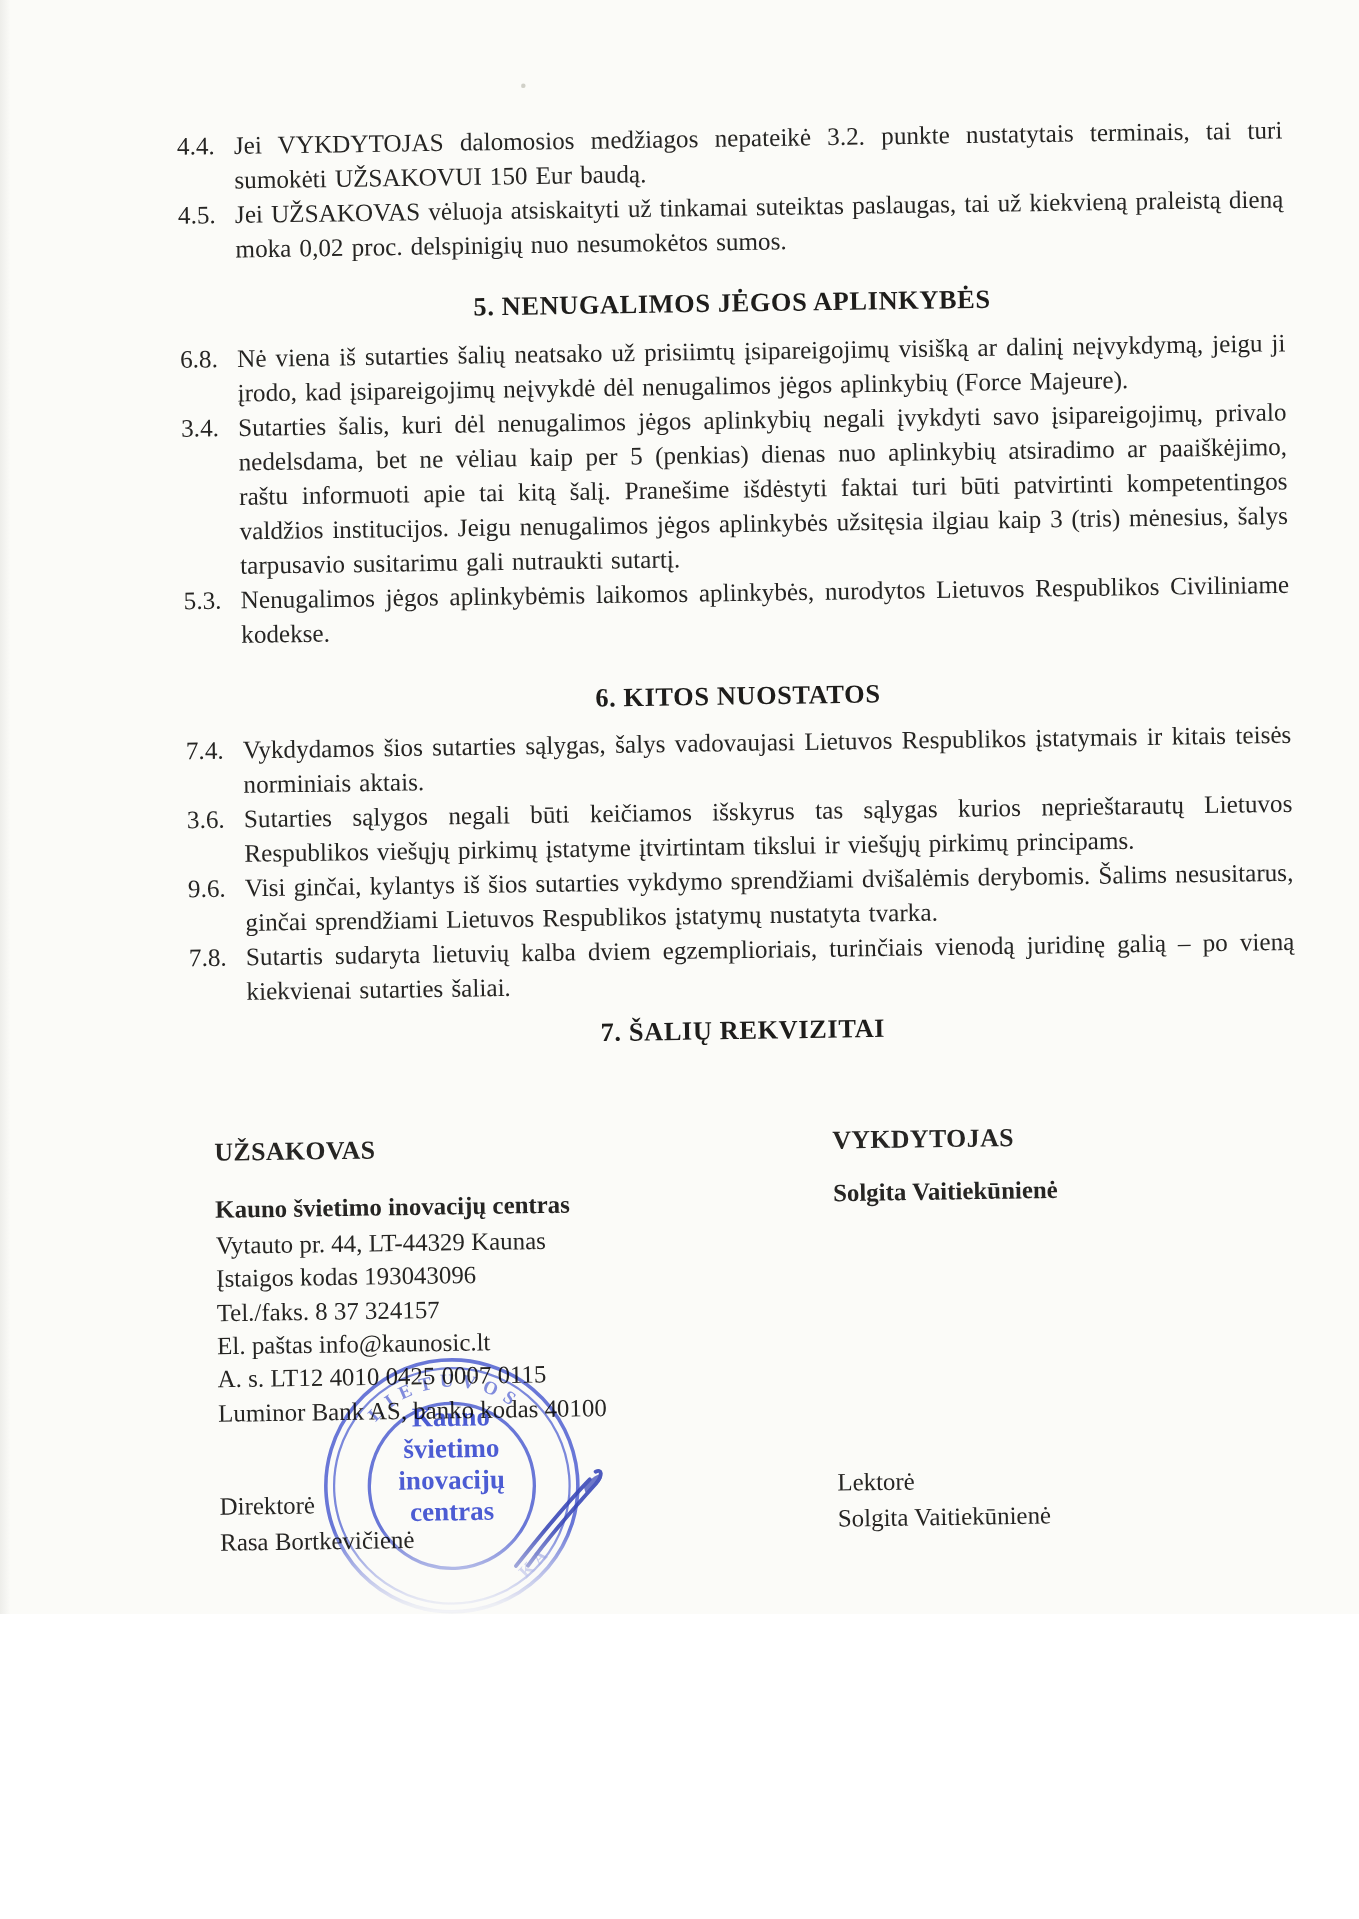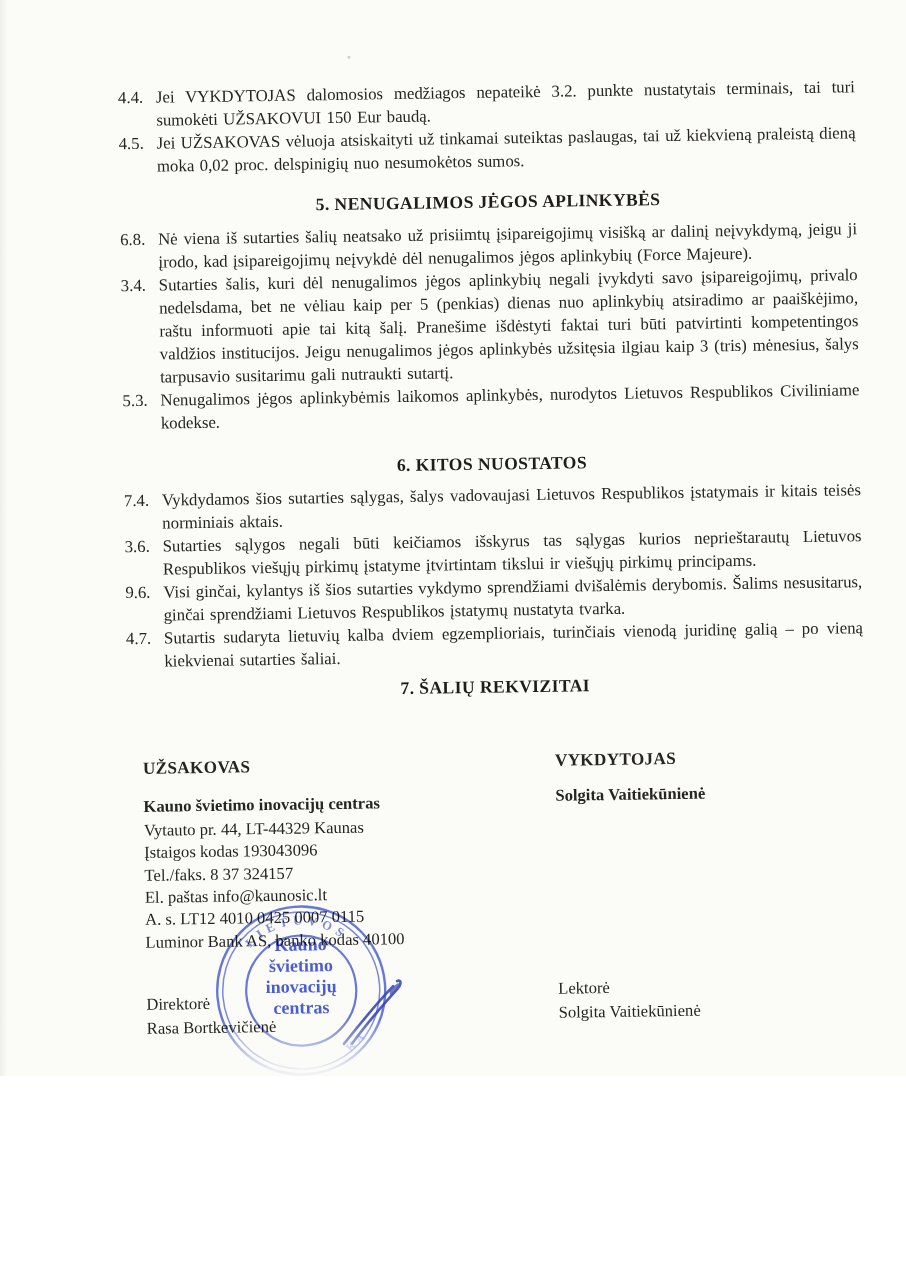--- a/index.html
+++ b/index.html
@@ -89,21 +89,21 @@
       </div>
       <div class="clause">
         <span class="num">3.6.</span>
         <span class="txt">Sutarties sąlygos negali būti keičiamos išskyrus tas sąlygas kurios neprieštarautų Lietuvos Respublikos viešųjų pirkimų įstatyme įtvirtintam tikslui ir viešųjų pirkimų principams.</span>
       </div>
       <div class="clause">
         <span class="num">9.6.</span>
         <span class="txt">Visi ginčai, kylantys iš šios sutarties vykdymo sprendžiami dvišalėmis derybomis. Šalims nesusitarus, ginčai sprendžiami Lietuvos Respublikos įstatymų nustatyta tvarka.</span>
       </div>
       <div class="clause">
-        <span class="num">4.7.</span>
+        <span class="num">7.8.</span>
         <span class="txt">Sutartis sudaryta lietuvių kalba dviem egzemplioriais, turinčiais vienodą juridinę galią – po vieną kiekvienai sutarties šaliai.</span>
       </div>
     </div>
 
     <div class="sec-heading" style="top:682px">7. ŠALIŲ REKVIZITAI</div>
 
     <div class="party" style="left:133px;top:758px;width:395px">
       <div class="party-heading">UŽSAKOVAS</div>
       <div class="party-name">Kauno švietimo inovacijų centras</div>
       <div class="party-details">

